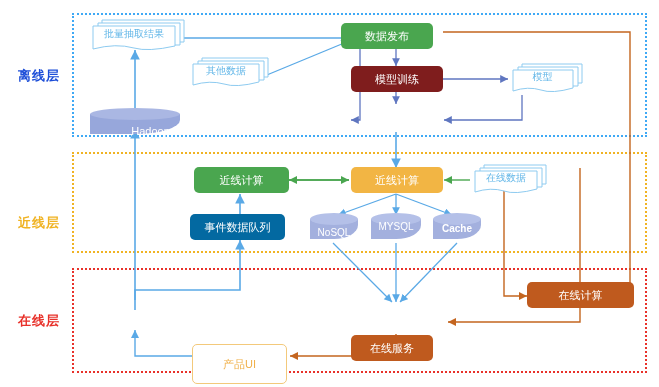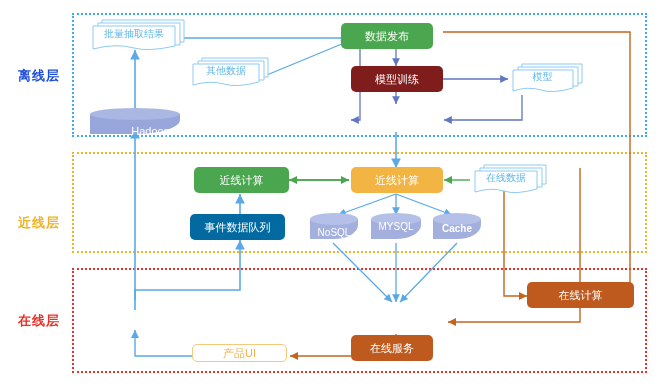--- a/index.html
+++ b/index.html
@@ -202,17 +202,17 @@
 
 
   <div class="node n-brown" style="left:351px;top:308px;width:82px;height:26px;margin-top:27px;">
     <span>在线服务</span>
   </div>
 
   <div class="node n-brown" style="left:527px;top:282px;width:107px;height:26px;">
     <span>在线计算</span>
   </div>
 
-  <div class="node n-ui" style="left:192px;top:344px;width:95px;height:18px;">
+  <div class="node n-ui" style="left:192px;top:344px;width:95px;height:40px;">
     <span>产品UI</span>
   </div>
 
 </div>
 
 </body></html>

